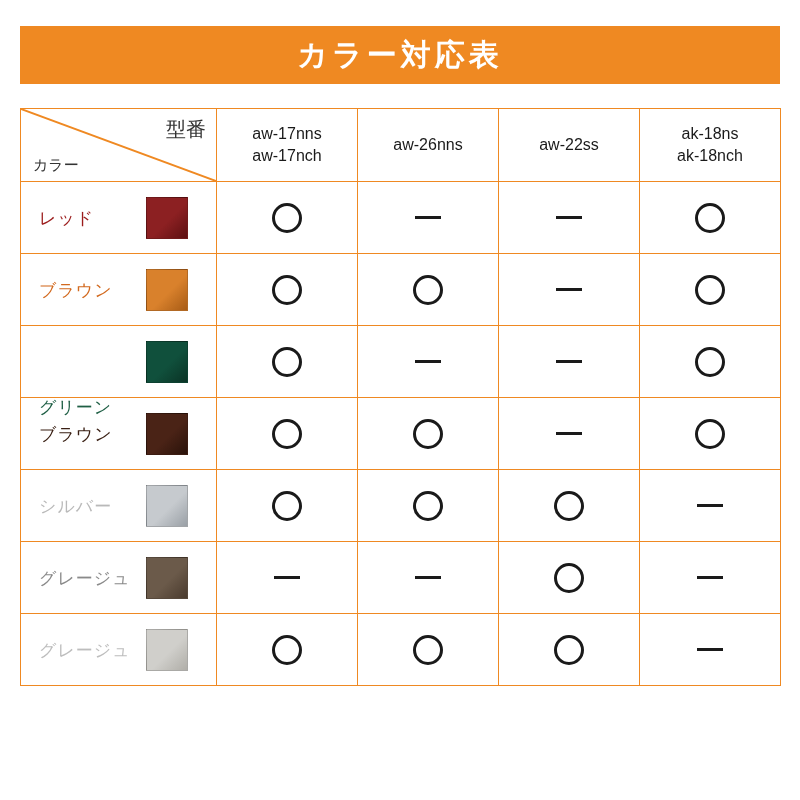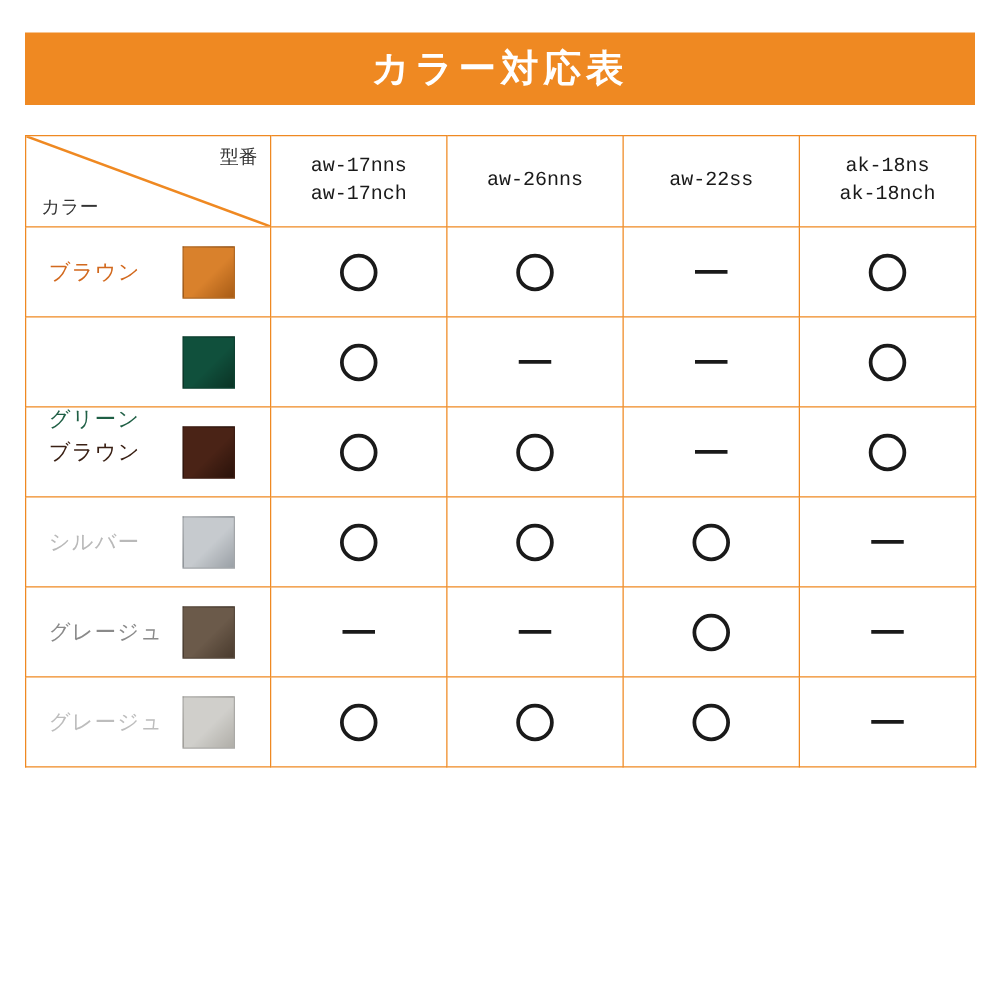--- a/index.html
+++ b/index.html
@@ -13,21 +13,20 @@
     font-family: "Liberation Sans", sans-serif;
     color: #222;
     overflow: hidden;
   }
 
   .page {
     position: relative;
     width: 659px;
     height: 800px;
     box-sizing: border-box;
-    font-family: Liberation Mono, monospace;
   }
 
   
   .header {
     position: absolute;
     left: 20px;
     top: 26px;
     width: 760px;
     height: 58px;
     background: #ef8922;
@@ -73,21 +72,21 @@
   }
   .corner .diag {
     position: absolute;
     left: 0; top: 0;
     width: 100%; height: 100%;
   }
   .corner .lbl-model {
     position: absolute;
     right: 10px;
     top: 7px;
-    font-size: 15px;
+    font-size: 20px;
     color: #333;
   }
   .corner .lbl-color {
     position: absolute;
     left: 12px;
     bottom: 6px;
     font-size: 15px;
     color: #333;
   }
 
@@ -196,20 +195,30 @@
           </th>
           <th class="head-model">
             <div>ak-18ns</div>
             <div>ak-18nch</div>
           </th>
         </tr>
       </thead>
       <tbody id="matrix-body">
           <tr class="body-row">
             <td class="color-cell">
+              <span class="cname" style="color: rgb(155, 27, 27);">レッド</span>
+              <span class="swatch" style="background: linear-gradient(135deg, rgb(140, 32, 34) 0%, rgb(140, 32, 34) 55%, rgb(94, 16, 18) 100%);"></span>
+            </td>
+            <td class="mark"><span class="circle"></span></td>
+            <td class="mark"><span class="dash"></span></td>
+            <td class="mark"><span class="dash"></span></td>
+            <td class="mark"><span class="circle"></span></td>
+          </tr>
+          <tr class="body-row">
+            <td class="color-cell">
               <span class="cname" style="color: rgb(210, 105, 30);">ブラウン</span>
               <span class="swatch" style="background: linear-gradient(135deg, rgb(217, 129, 44) 0%, rgb(217, 129, 44) 55%, rgb(168, 92, 22) 100%);"></span>
             </td>
             <td class="mark"><span class="circle"></span></td>
             <td class="mark"><span class="circle"></span></td>
             <td class="mark"><span class="dash"></span></td>
             <td class="mark"><span class="circle"></span></td>
           </tr>
           <tr class="body-row">
             <td class="color-cell">

